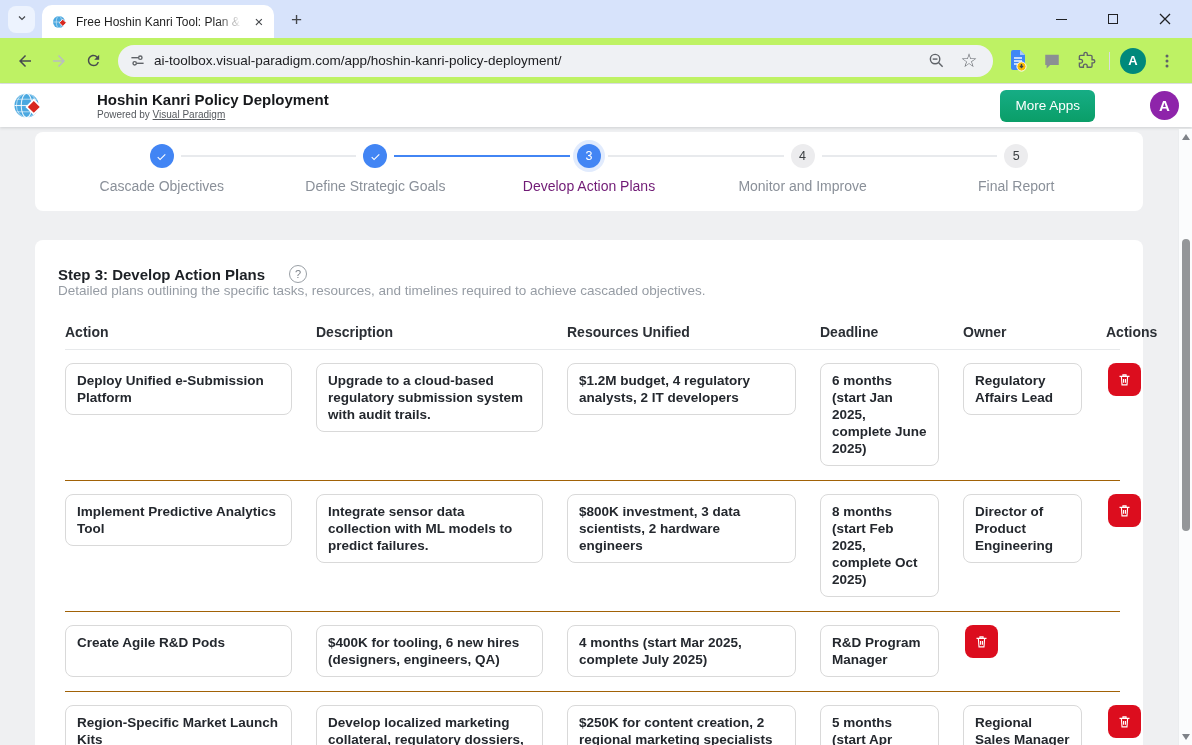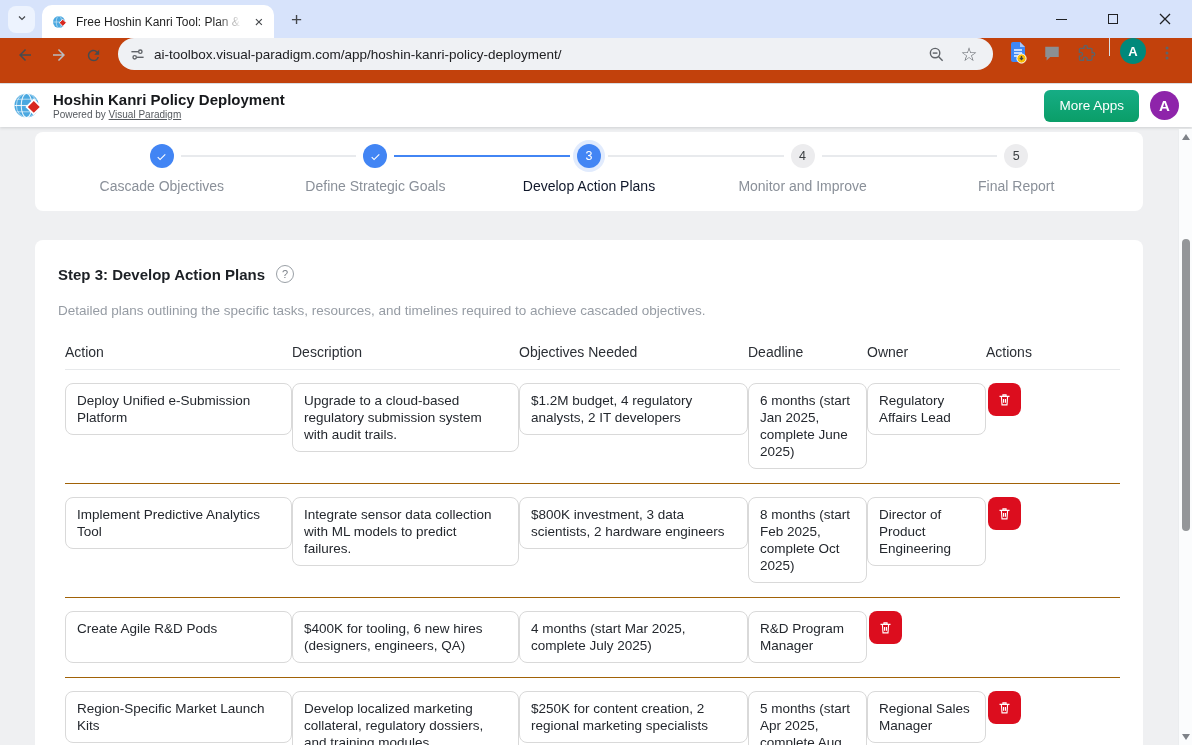--- a/index.html
+++ b/index.html
@@ -12,61 +12,61 @@
   .tabsearch { width:27px; height:27px; border:none; border-radius:8px; background:#edf3fe; margin:0 7px 5px 0; display:flex; align-items:center; justify-content:center; }
   .tab { width:232px; height:33px; background:#fff; border-radius:10px 10px 0 0; display:flex; align-items:center; padding:0 6px 0 10px; gap:8px; }
   .tabtitle { flex:1; font-size:12px; color:#1f1f1f; white-space:nowrap; overflow:hidden; -webkit-mask-image:linear-gradient(90deg,#000 85%,transparent); mask-image:linear-gradient(90deg,#000 85%,transparent); }
   .tabclose { width:18px; height:18px; border:none; background:transparent; border-radius:50%; font-size:15px; line-height:16px; color:#44474b; }
   .newtab { width:27px; height:27px; border:none; background:transparent; margin:0 0 5px 9px; font-size:19px; color:#44474b; border-radius:50%; }
   .wincontrols { position:absolute; right:14px; top:6px; display:flex; gap:26px; align-items:center; height:26px; }
   .winbtn { border:none; background:transparent; width:26px; height:26px; display:flex; align-items:center; justify-content:center; }
   .ic-min { display:block; width:11px; height:0; border-top:1.4px solid #202124; }
   .ic-max { display:block; width:10px; height:10px; border:1.4px solid #202124; }
 
-  .toolbar { height:46px; background:#c2410c; display:flex; padding:0 8px; border-bottom:1px solid #dfe1e5; }
+  .toolbar { height:46px; background:#bef264; display:flex; align-items:center; padding:0 8px; border-bottom:1px solid #dfe1e5; }
   .navbtn { width:34px; height:34px; border:none; background:transparent; border-radius:50%; display:flex; align-items:center; justify-content:center; }
   .addressbar { flex:1; height:32px; background:#eff1f4; border-radius:16px; display:flex; align-items:center; padding:0 12px; margin:0 8px; gap:9px; }
   .url { flex:1; font-size:13.5px; color:#202124; white-space:nowrap; overflow:hidden; }
   .pill-ic { display:flex; align-items:center; justify-content:center; width:24px; height:24px; border:none; background:transparent; border-radius:50%; }
   .star { font-size:19px; color:#5f6368; line-height:1; }
   .bar-ic { width:30px; height:30px; border:none; background:transparent; border-radius:50%; display:flex; align-items:center; justify-content:center; margin:0 2px; }
   .vsep { width:1px; height:18px; background:#dadce0; margin:0 6px; }
   .chromeavatar { width:26px; height:26px; border-radius:50%; background:#00897b; color:#fff; font-size:13px; font-weight:bold; display:flex; align-items:center; justify-content:center; border:none; margin:0 4px; }
 
   
-  .appheader { height:43px; background:#fff; display:flex; align-items:center; padding:0 13px; box-shadow:0 1px 3px rgba(60,64,67,.18); position:relative; z-index:5; }
+  .appheader { height:43px; background:#fff; display:flex; align-items:center; padding:0 13px; box-shadow:0 1px 3px rgba(60,64,67,.18); position:relative; z-index:5;gap:44px; }
   .titles { margin-left:9px; }
   .h-title { font-size:15px; font-weight:bold; color:#17191c; line-height:17px; }
   .h-sub { font-size:10px; color:#55595e; line-height:13px; }
   .h-sub .lnk { text-decoration:underline; cursor:pointer; }
   .moreapps { margin-left:auto; border:none; border-radius:6px; padding:0 15px; height:32px; background:linear-gradient(180deg,#16ad85,#0a9e68); color:#fff; font-size:13.5px; }
   .h-avatar { width:29px; height:29px; border-radius:50%; background:#8e24aa; color:#fff; font-size:15px; font-weight:bold; display:flex; align-items:center; justify-content:center; margin-left:11px; border:none; }
 
   
   .steppercard { width:1108px; margin:5px 0 0 35px; background:#fff; border-radius:8px; padding:12px 20px 17px; }
   .steps { display:flex; }
   .step { flex:1; position:relative; display:flex; flex-direction:column; align-items:center; cursor:pointer; }
   .step:not(:first-child)::before { content:""; position:absolute; top:11px; height:2px; left:calc(-50% + 19px); right:calc(50% + 19px); background:#e8eaed; }
   .step.line-blue::before { background:#4285f4; }
   .dot { width:24px; height:24px; border-radius:50%; display:flex; align-items:center; justify-content:center; font-size:12.5px; z-index:2; }
   .step.done .dot, .step.active .dot { background:#4285f4; color:#fff; }
   .step.active .dot { box-shadow:0 0 0 4px rgba(66,133,244,.16); }
   .step.upcoming .dot { background:#ececee; color:#3c4043; }
   .steplabel { margin-top:10px; font-size:14px; color:#8a9099; }
-  .step.active .steplabel { color:#0f172a; }
+  .step.active .steplabel { color:#701a75; }
 
   
   .panel { width:1108px; margin:29px 0 0 35px; background:#fff; border-radius:8px; padding:25px 23px; min-height:520px; }
-  .ptitle-row { display:flex; align-items:center; gap:11px; }
+  .ptitle-row { display:flex; align-items:center; gap:24px; }
   .ptitle { font-size:15px; font-weight:bold; color:#1c2025; }
   .help { width:18px; height:18px; border-radius:50%; border:1.5px solid #9aa0a6; color:#7d838a; font-size:11px; display:flex; align-items:center; justify-content:center; background:#fff; }
-  .psub { margin-top:20px; font-size:13.5px; color:#969ca4; }
+  .psub { margin-top:0; font-size:13.5px; color:#969ca4; }
 
   .tbl { margin:26px 0 0 7px; }
-  .trow { display:grid; grid-template-columns:227px 227px 229px 119px 119px 48px; column-gap:0; align-items:start; }
+  .trow { display:grid; grid-template-columns:227px 227px 229px 119px 119px 48px; column-gap:24px; align-items:start;font-weight:bold; }
   .thead { padding-bottom:9px; border-bottom:1px solid #e7e9eb; font-size:14px; color:#2b2f35; }
   .brow { padding:13px 0 14px; border-bottom:1px solid #a16207; }
   .brow.last { border-bottom:none; }
   .cellbox { border:1px solid #d9d9d9; border-radius:8px; background:#fff; min-height:52px; padding:8px 11px; font-size:13.5px; line-height:17px; color:#24282e; cursor:text; }
   .delbtn { width:33px; height:33px; border:none; border-radius:8px; background:#dc0d1e; display:flex; align-items:center; justify-content:center; margin-left:2px; }
 
   
   .scrollcol { position:absolute; right:0; top:129px; bottom:0; width:14px; background:#fbfcfd; border-left:1px solid #ebedef; z-index:9; }
   .sarrow { position:absolute; left:3px; width:0; height:0; border-left:4px solid transparent; border-right:4px solid transparent; cursor:pointer; }
   .sarrow.up { top:5px; border-bottom:6px solid #7e8288; }
@@ -238,21 +238,21 @@
   <div class="ptitle-row">
     <span class="ptitle">Step 3: Develop Action Plans</span>
     <span class="help">?</span>
   </div>
   <div class="psub">Detailed plans outlining the specific tasks, resources, and timelines required to achieve cascaded objectives.</div>
 
   <div class="tbl">
     <div class="trow thead">
       <div>Action</div>
       <div>Description</div>
-      <div>Objectives Needed</div>
+      <div>Resources Unified</div>
       <div>Deadline</div>
       <div>Owner</div>
       <div>Actions</div>
     </div>
 
     <div class="trow brow">
       <div class="cellbox">Deploy Unified e-Submission Platform</div>
       <div class="cellbox">Upgrade to a cloud-based regulatory submission system with audit trails.</div>
       <div class="cellbox">$1.2M budget, 4 regulatory analysts, 2 IT developers</div>
       <div class="cellbox">6 months (start Jan 2025, complete June 2025)</div>

